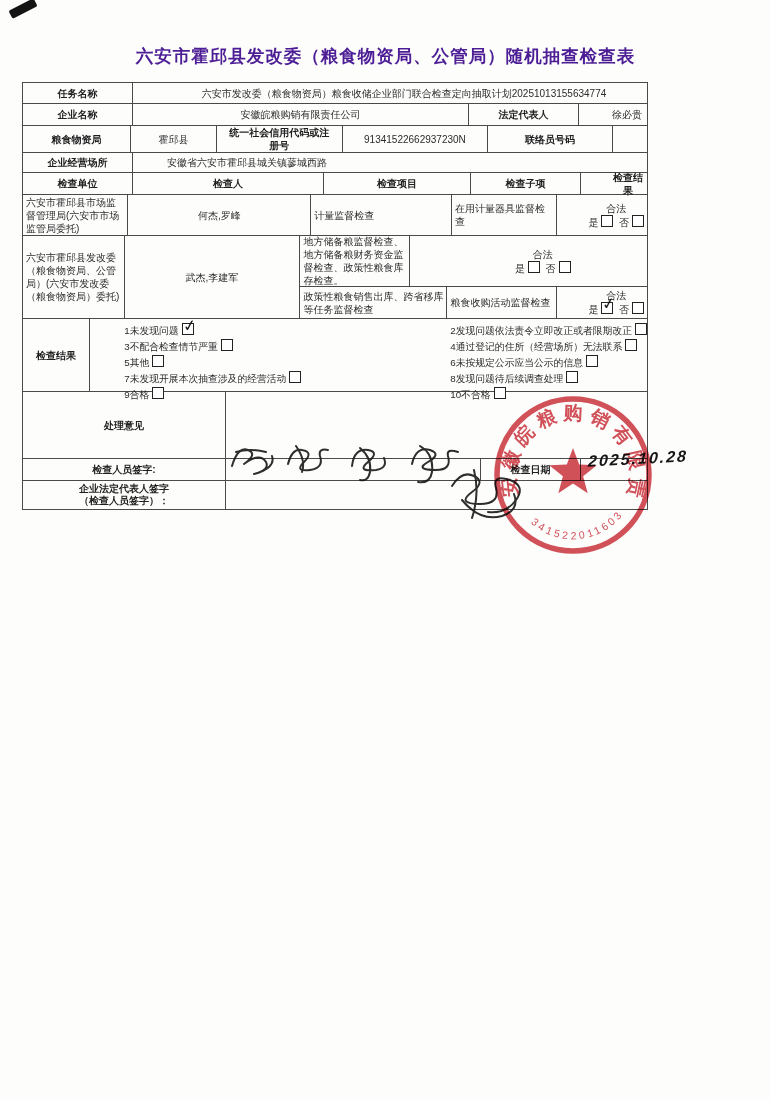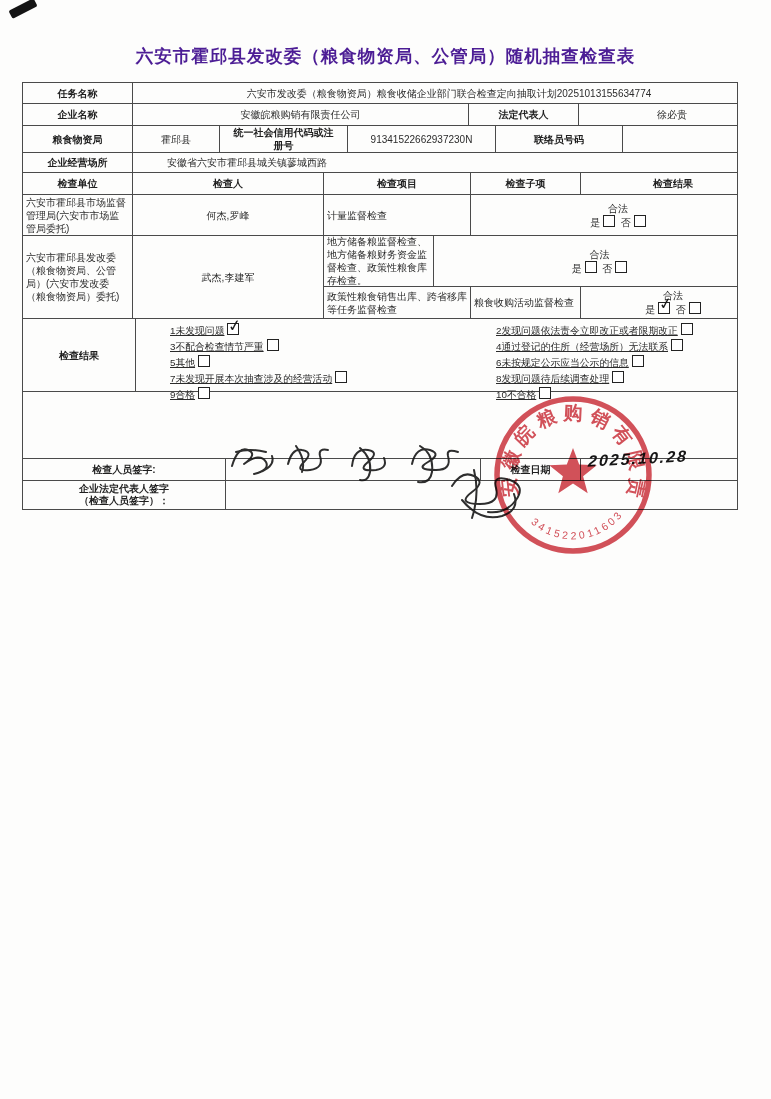--- a/index.html
+++ b/index.html
@@ -2,40 +2,40 @@
 <html><head>
 <meta charset="utf-8">
 <style>
   html,body{margin:0;padding:0;background:#e8e8e8;}
   .page{position:relative;width:771px;height:1099px;background:#fdfdfc;overflow:hidden;
         font-family:"Liberation Sans","DejaVu Sans",sans-serif;color:#2b2b2b;}
   .title{position:absolute;left:0;top:44px;width:100%;text-align:center;
          font-size:17.5px;font-weight:bold;letter-spacing:1px;color:#4c1d95;}
   .corner-mark{position:absolute;left:9px;top:4px;width:28px;height:9px;background:#141414;
                transform:rotate(-27deg);border-radius:2px;}
-  .tbl{position:absolute;left:22px;top:82px;width:716px;border:1px solid #4a4a4a;box-sizing:border-box;background:transparent;}
+  .tbl{position:absolute;left:22px;top:82px;width:626px;border:1px solid #4a4a4a;box-sizing:border-box;background:transparent;}
   .row{display:flex;box-sizing:border-box;border-bottom:1px solid #4a4a4a;}
   .row:last-child{border-bottom:none;}
   .c{box-sizing:border-box;border-right:1px solid #4a4a4a;display:flex;align-items:center;
      justify-content:center;font-size:10px;line-height:1.3;text-align:center;padding:1px 3px;}
   .c:last-child{border-right:none;}
   .b{font-weight:bold;color:#1f1f1f;}
   .lft{justify-content:flex-start;text-align:left;}
   .grow{flex:1;margin-left:28px;}
   .sub{display:flex;flex-direction:column;flex:1;padding:0;border-right:none;}
   .subrow{display:flex;box-sizing:border-box;border-bottom:1px solid #4a4a4a;}
   .subrow:last-child{border-bottom:none;}
   .cb{display:inline-block;width:10px;height:10px;border:1.4px solid #222;margin-left:3px;
       vertical-align:-1px;position:relative;background:#fff;}
   .cb.checked::after{content:"✓";position:absolute;left:0px;top:-9px;font-size:16px;
       font-weight:bold;color:#161616;transform:rotate(-8deg);}
   .legal-line{line-height:1.25;}
   .cbrow{white-space:nowrap;}
   .resitems{display:flex;width:100%;align-items:flex-start;}
-  .rescol{display:flex;flex-direction:column;gap:1px;font-size:9.8px;line-height:1.42;text-align:left;text-decoration:underline;}
+  .rescol{display:flex;flex-direction:column;gap:1px;font-size:9.8px;line-height:1.42;text-align:left;}
   .reslbl{white-space:nowrap;}
   
   .stamp{position:absolute;left:486px;top:388px;width:174px;height:174px;
          mix-blend-mode:multiply;opacity:.92;pointer-events:none;}
   
   .ink{position:absolute;left:0;top:0;width:771px;height:1099px;pointer-events:none;}
   .date-hand{position:absolute;left:588px;top:450px;font-size:16px;font-style:italic;
              color:#161616;letter-spacing:2px;transform:rotate(-3deg) skewX(-6deg);font-weight:bold;}
 </style>
 </head>
@@ -80,20 +80,21 @@
       <div class="c b" style="width:191px">检查人</div>
       <div class="c b" style="width:147px">检查项目</div>
       <div class="c b" style="width:110px">检查子项</div>
       <div class="c b grow">检查结果</div>
     </div>
 
     <div class="row" style="height:41px">
       <div class="c lft" style="width:110px">六安市霍邱县市场监督管理局(六安市市场监管局委托)</div>
       <div class="c" style="width:191px">何杰,罗峰</div>
       <div class="c lft" style="width:147px">计量监督检查</div>
+      <div class="c lft" style="width:110px">在用计量器具监督检查</div>
       <div class="c grow">
         <div>
           <div>合法</div>
           <div class="cbrow">
             <span>是</span><span class="cb"></span>
             &nbsp;<span>否</span><span class="cb"></span>
           </div>
         </div>
       </div>
     </div>
@@ -146,20 +147,21 @@
             <div class="reslbl"><span>4通过登记的住所（经营场所）无法联系</span><span class="cb"></span></div>
             <div class="reslbl"><span>6未按规定公示应当公示的信息</span><span class="cb"></span></div>
             <div class="reslbl"><span>8发现问题待后续调查处理</span><span class="cb"></span></div>
             <div class="reslbl"><span>10不合格</span><span class="cb"></span></div>
           </div>
         </div>
       </div>
     </div>
 
     <div class="row" style="height:67px">
+      <div class="c b" style="width:203px">处理意见</div>
       <div class="c grow lft"></div>
     </div>
 
     <div class="row" style="height:22px">
       <div class="c b" style="width:203px">检查人员签字:</div>
       <div class="c" style="width:255px"></div>
       <div class="c b" style="width:100px">检查日期</div>
       <div class="c grow"></div>
     </div>
 

